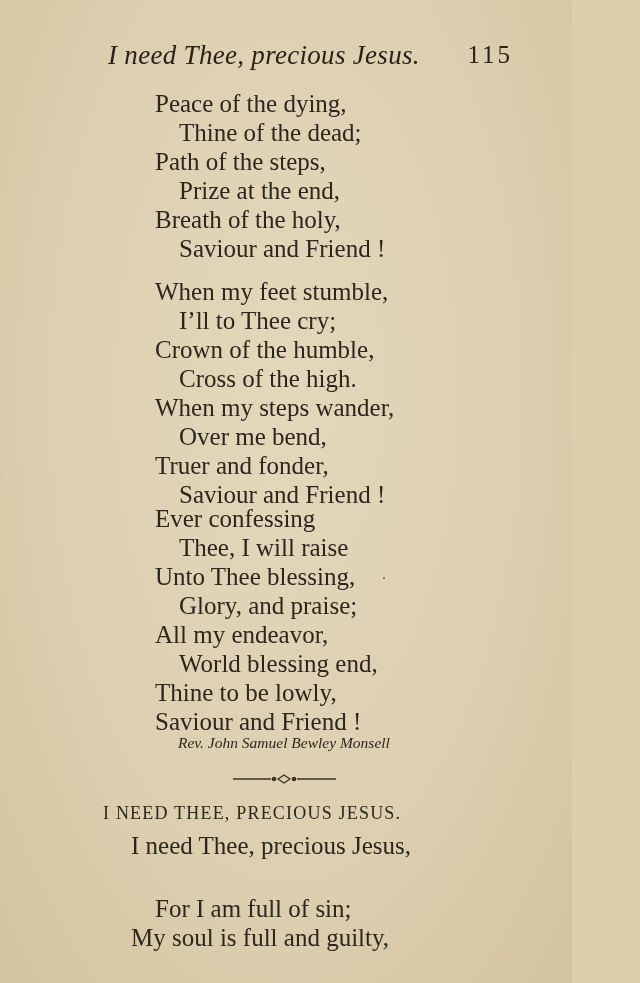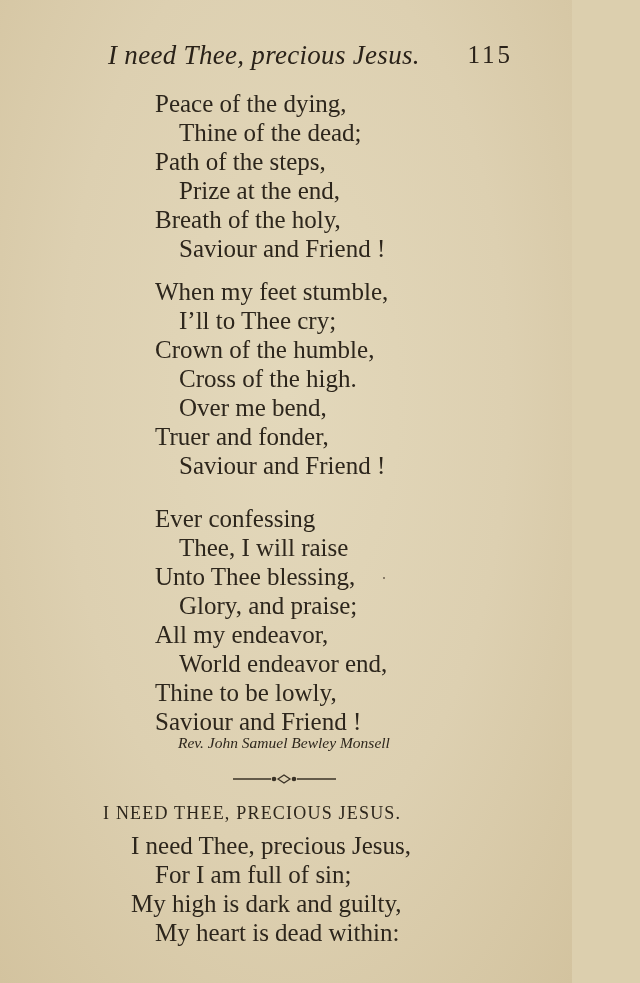--- a/index.html
+++ b/index.html
@@ -87,20 +87,21 @@
       position: absolute;
       left: 131px;
       top: 831px;
     }
     .stanza2 .line {
       height: 29px;
       line-height: 29px;
     }
     .stanza2 .line.indent {
       padding-left: 24px;
+      margin-top: 34px;
     }
     .speck {
       position: absolute;
       width: 2px;
       height: 2px;
       border-radius: 50%;
       background: #6d6150;
     }
   </style>
 </head>
@@ -120,32 +121,33 @@
     <div class="line indent">Prize at the end,</div>
     <div class="line">Breath of the holy,</div>
     <div class="line indent">Saviour and Friend !</div>
   </div>
 
   <div class="stanza" style="top:277px;">
     <div class="line">When my feet stumble,</div>
     <div class="line indent">I’ll to Thee cry;</div>
     <div class="line">Crown of the humble,</div>
     <div class="line indent">Cross of the high.</div>
+    <div class="line">When my steps wander,</div>
     <div class="line indent">Over me bend,</div>
     <div class="line">Truer and fonder,</div>
     <div class="line indent">Saviour and Friend !</div>
   </div>
 
   <div class="stanza" style="top:504px;">
     <div class="line">Ever confessing</div>
     <div class="line indent">Thee, I will raise</div>
     <div class="line">Unto Thee blessing,</div>
     <div class="line indent">Glory, and praise;</div>
     <div class="line">All my endeavor,</div>
-    <div class="line indent">World endeavor end,</div>
+    <div class="line indent">World blessing end,</div>
     <div class="line">Thine to be lowly,</div>
     <div class="line">Saviour and Friend !</div>
   </div>
 
   <div class="speck" style="left:383px; top:577px;"></div>
 
   <div class="attribution">Rev. John Samuel Bewley Monsell</div>
 
   <svg class="ornament" viewBox="0 0 103 12">
     <line x1="0" y1="6" x2="38" y2="6" stroke="#3a3226" stroke-width="1.3"></line>
@@ -153,17 +155,17 @@
     <polygon points="45,6 51,2 57,6 51,10" fill="none" stroke="#3a3226" stroke-width="1.3"></polygon>
     <circle cx="61" cy="6" r="2.3" fill="#3a3226"></circle>
     <line x1="64" y1="6" x2="103" y2="6" stroke="#3a3226" stroke-width="1.3"></line>
   </svg>
 
   <div class="hymn-title">I NEED THEE, PRECIOUS JESUS.</div>
 
   <div class="stanza2">
     <div class="line">I need Thee, precious Jesus,</div>
     <div class="line indent">For I am full of sin;</div>
-    <div class="line">My high is dark and guilty,</div>
+    <div class="line">My soul is full and guilty,</div>
     <div class="line indent">My heart is dead within:</div>
   </div>
 
 </div>
 
 </body></html>

